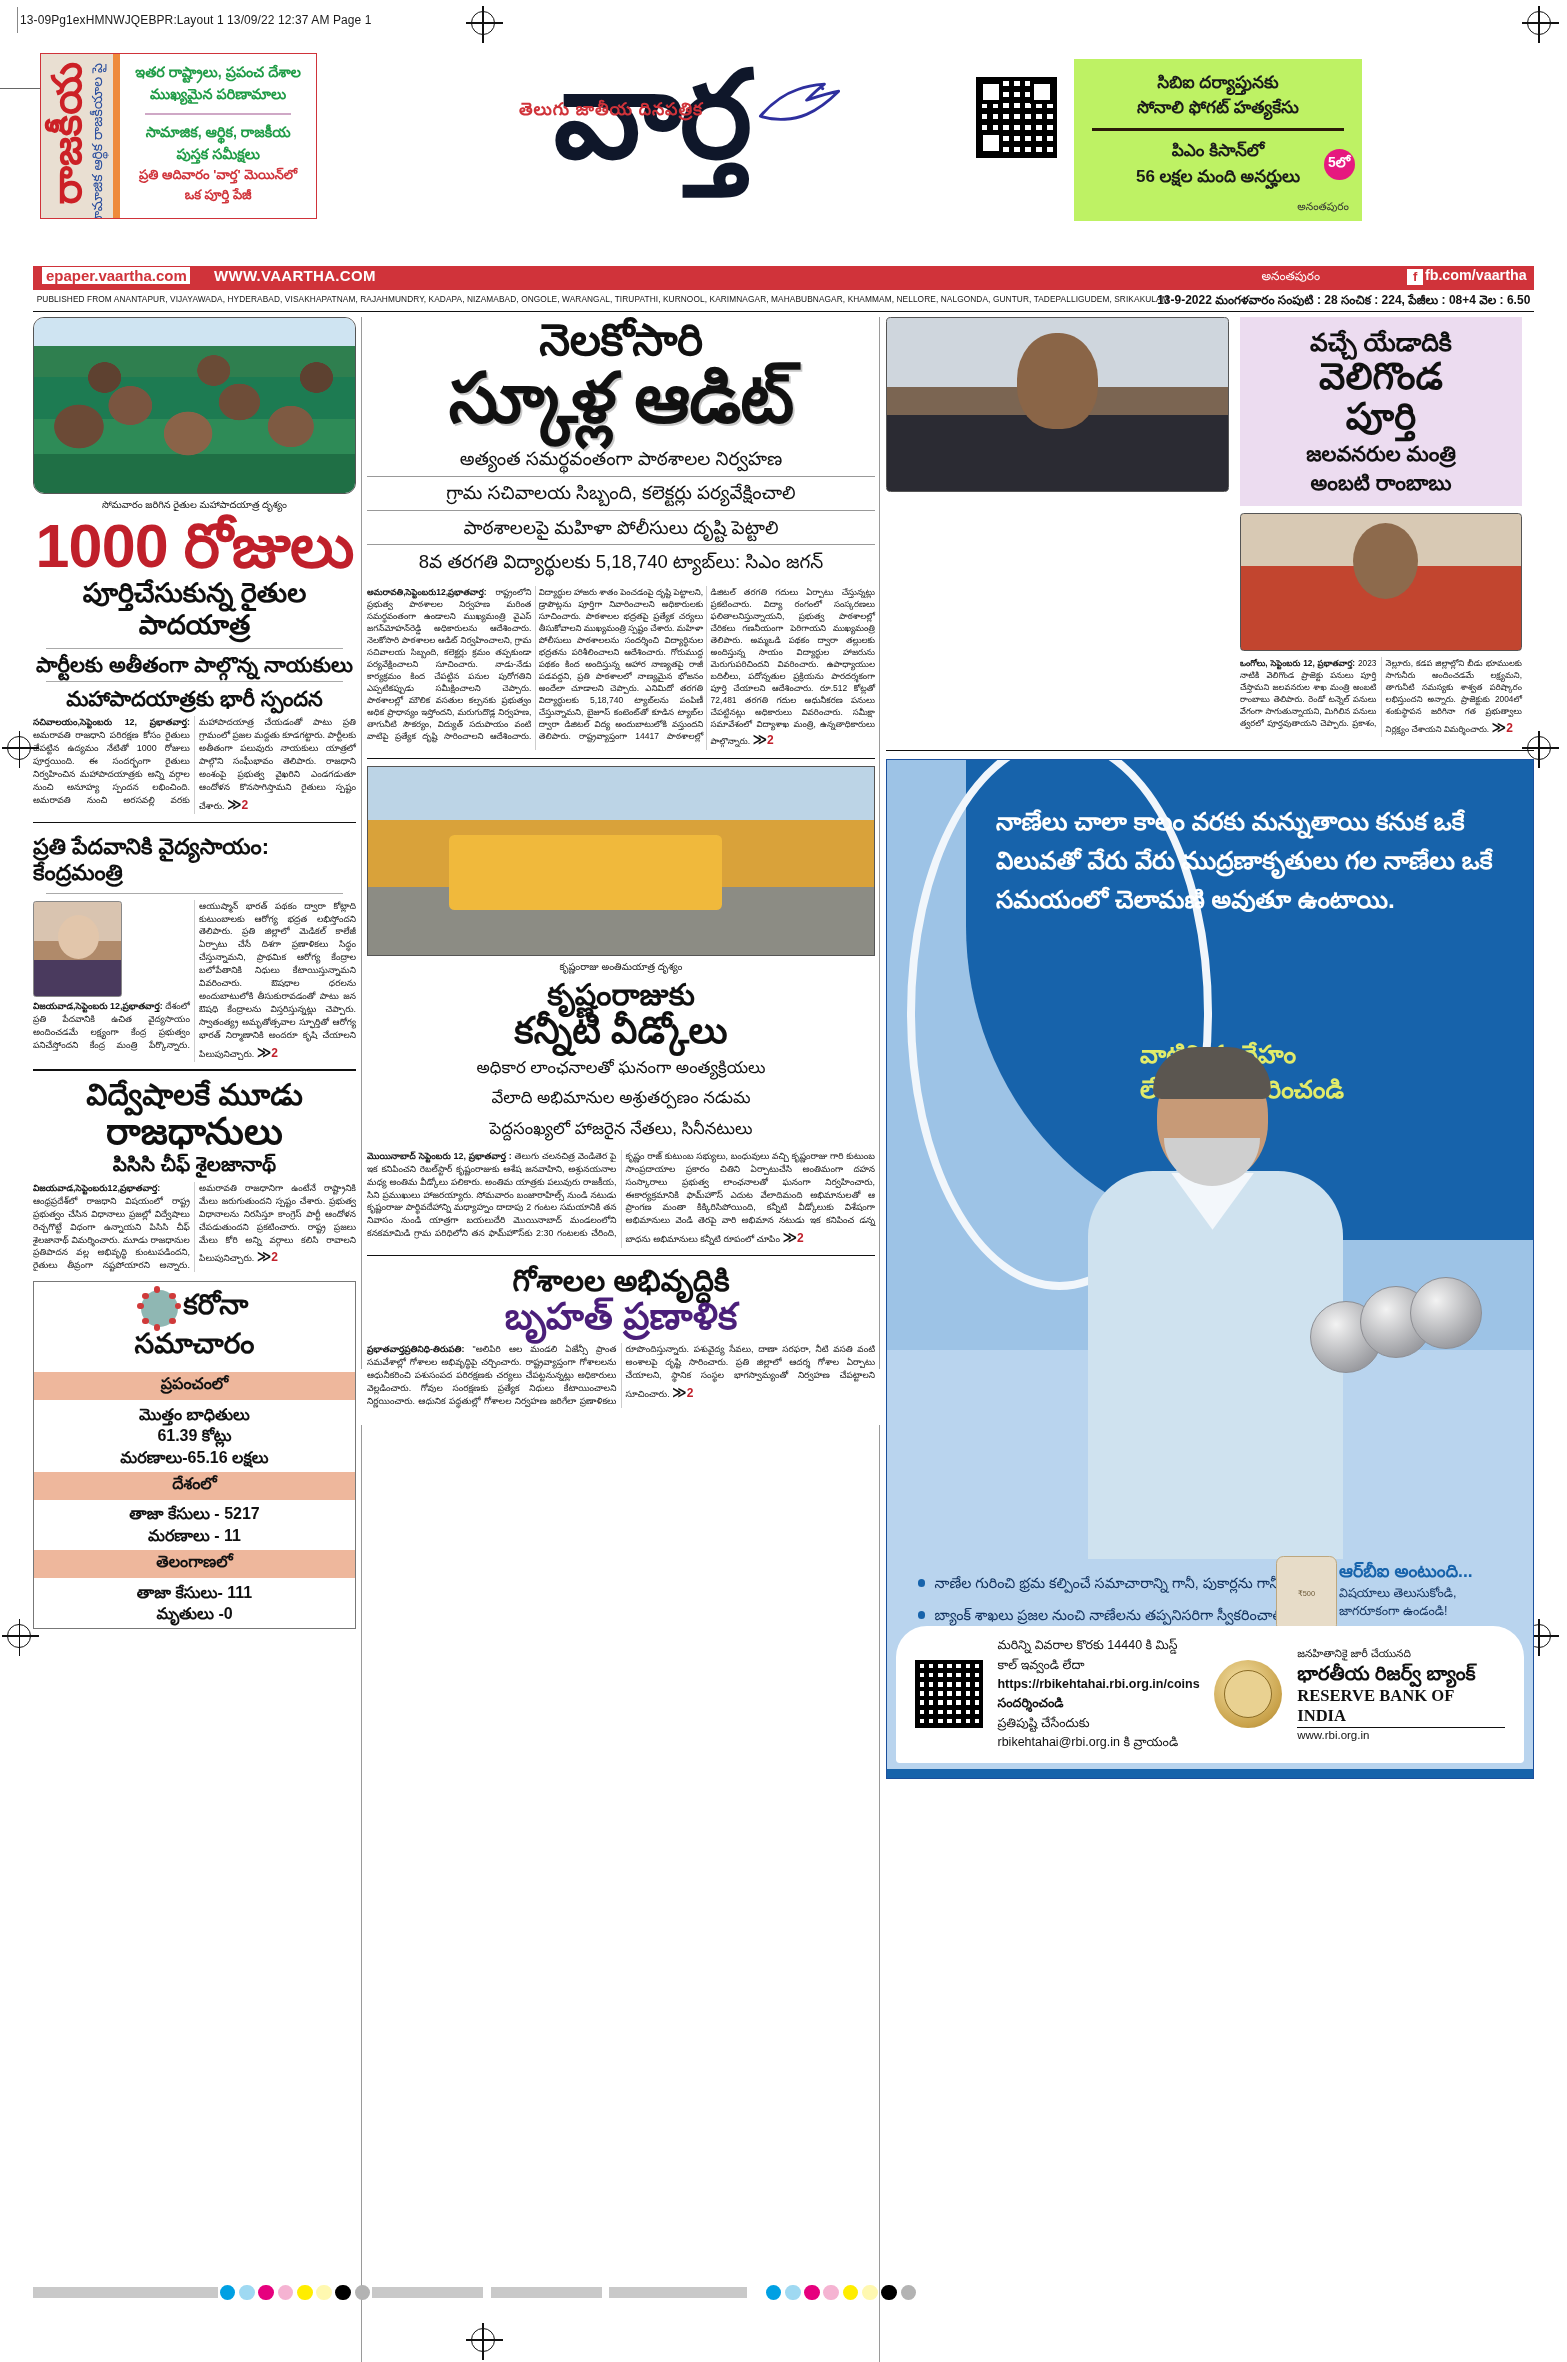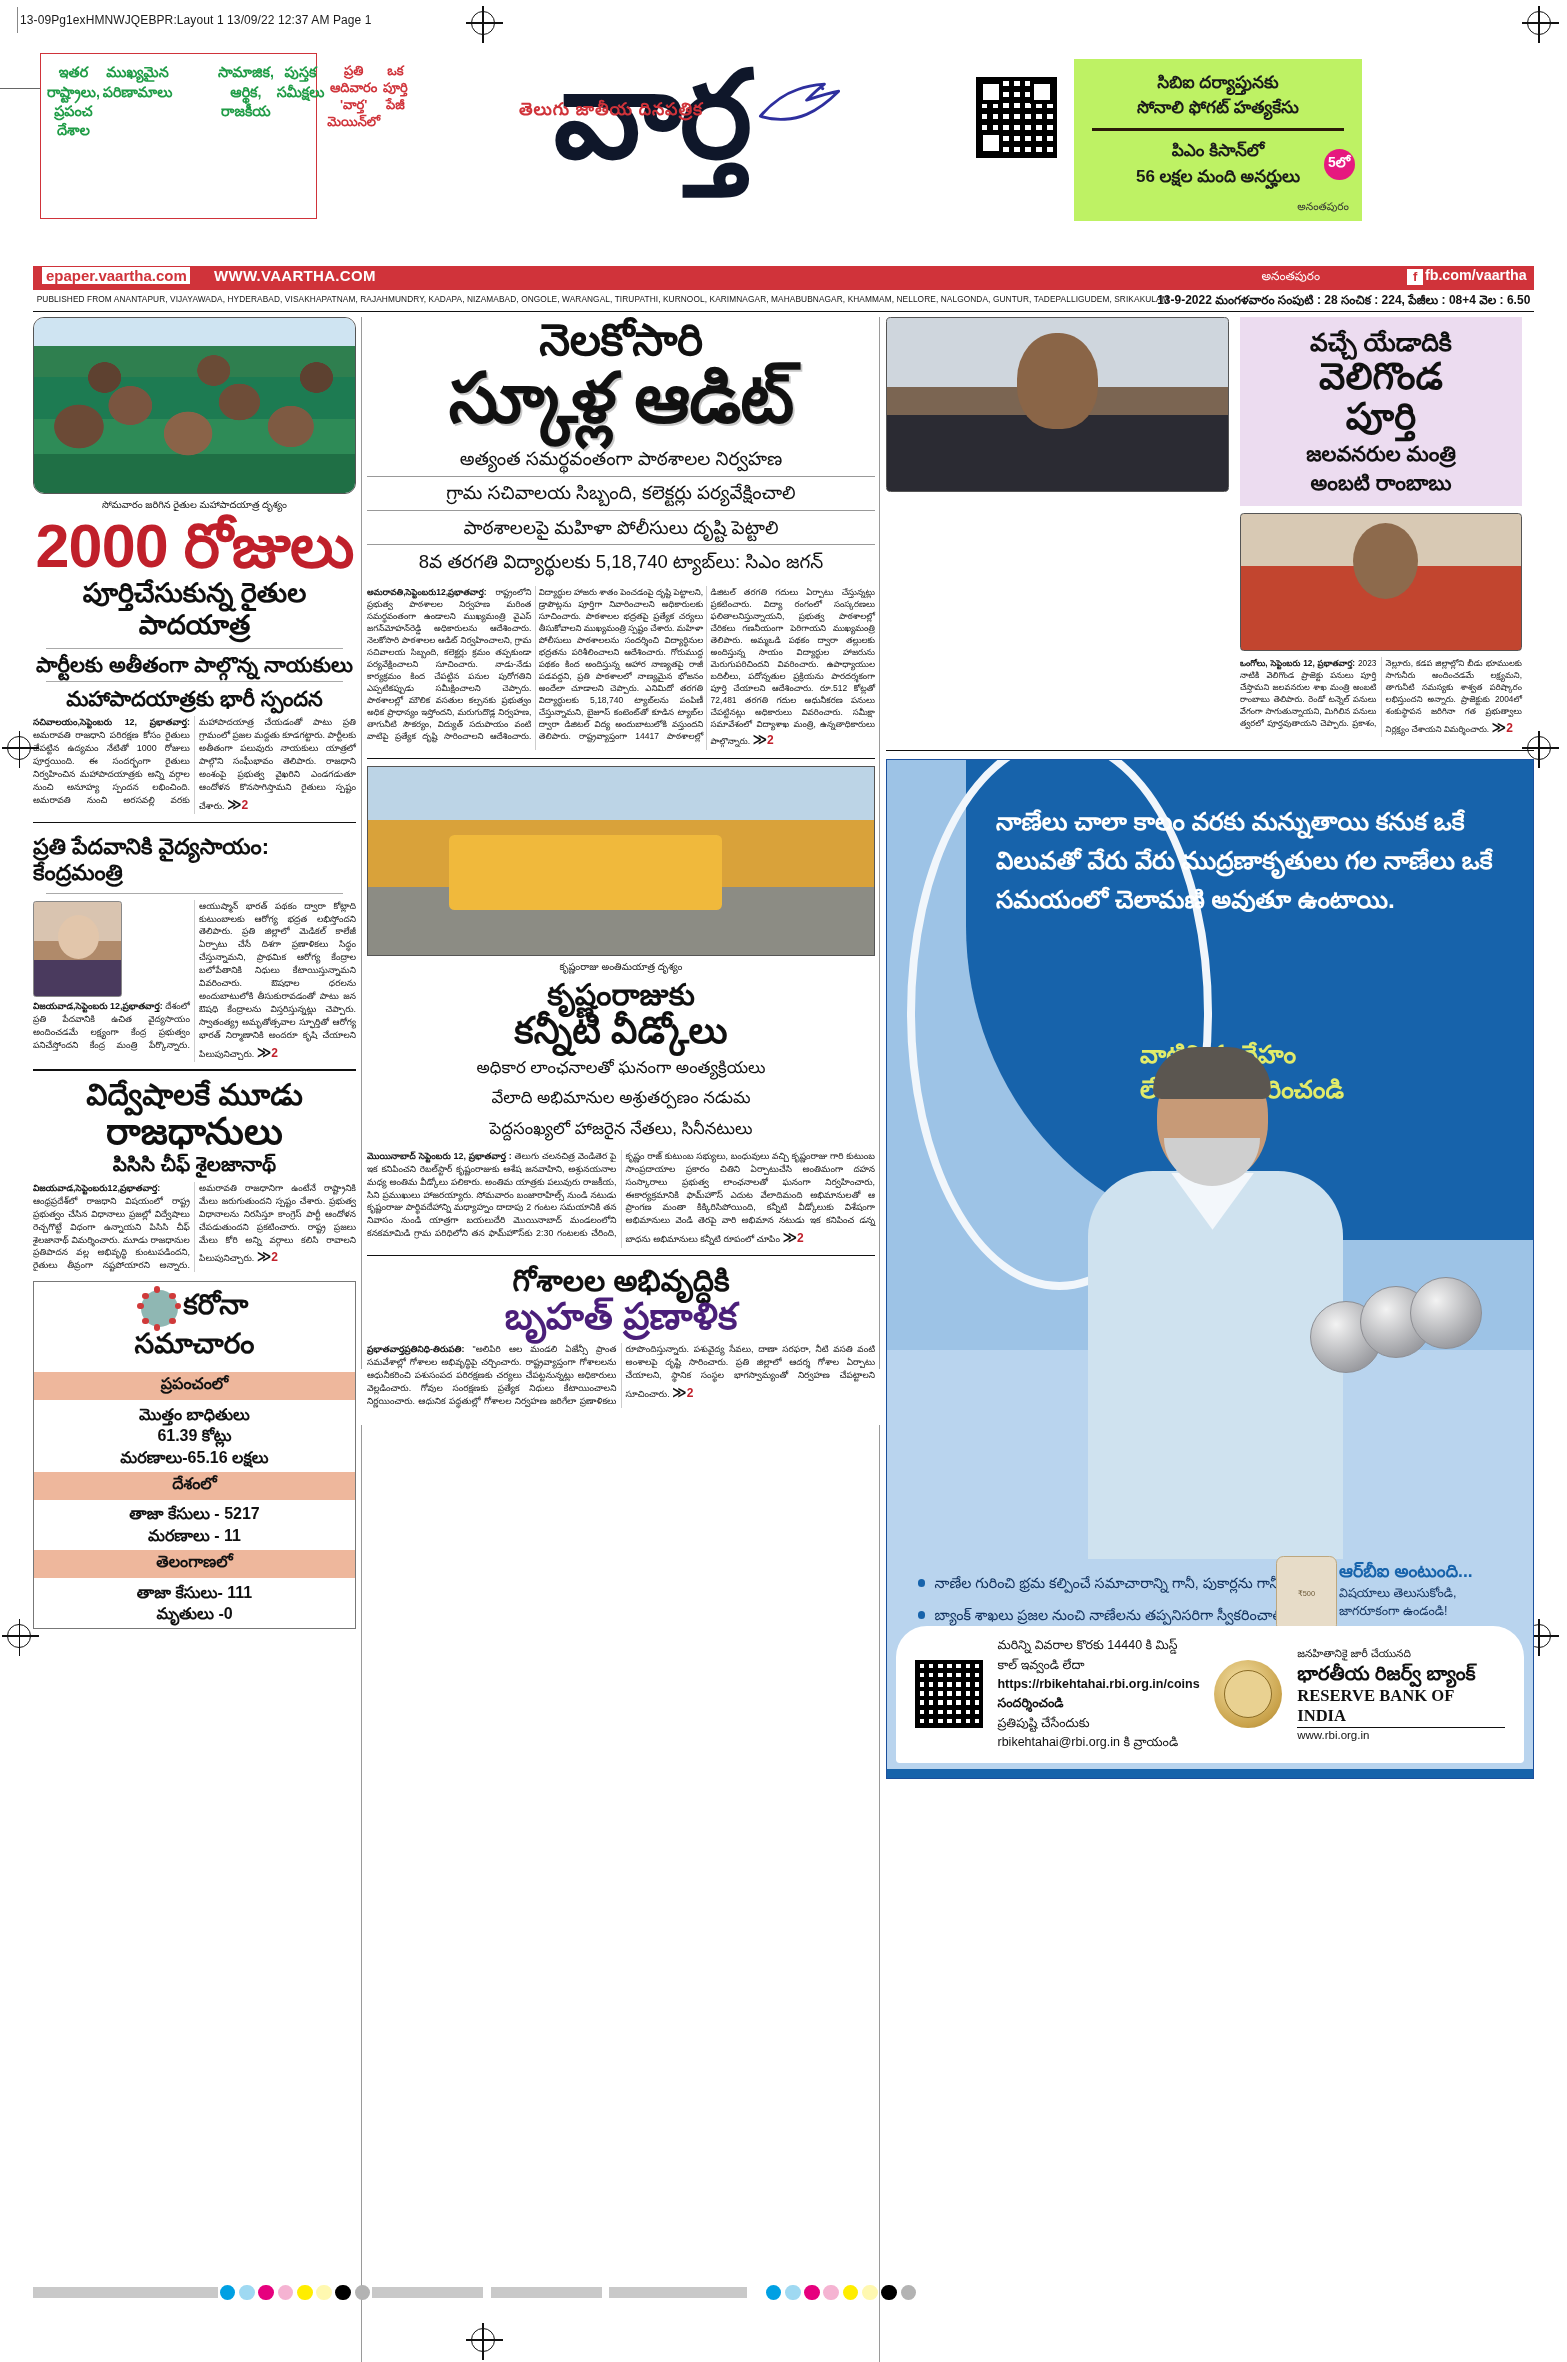--- a/index.html
+++ b/index.html
@@ -30,21 +30,21 @@
   
   .page{position:absolute;left:33px;top:44px;width:1501px;height:2270px}
 
   
   .masthead{position:relative;height:220px}
   .promo-box{position:absolute;left:7.4px;top:9.2px;width:277px;height:166px;border:1.5px solid #d0333a;display:flex;background:#fff}
   .promo-spine{width:72px;background:#e9dfd2;position:relative;overflow:hidden}
   .promo-spine .v1{position:absolute;left:5.5px;top:7.4px;font-size:41px;font-weight:bold;color:#cc2026;writing-mode:vertical-rl;transform:rotate(180deg);line-height:1;white-space:nowrap}
   .promo-spine .v2{position:absolute;left:46px;top:9.2px;font-size:14px;color:#2b4f9e;writing-mode:vertical-rl;transform:rotate(180deg);white-space:nowrap}
   .promo-bar{width:6.5px;background:#ee8a3c}
-  .promo-txt{flex:1;padding:9.2px 5.5px 5.5px;text-align:center;display:flex;flex-direction:row;justify-content:flex-start;gap:2.8px}
+  .promo-txt{flex:1;padding:9.2px 5.5px 5.5px;text-align:center;display:flex;flex-direction:column;justify-content:flex-start;gap:2.8px}
   .promo-txt .g{color:#1f9c46;font-size:14.3px;font-weight:bold;line-height:1.35}
   .promo-txt .r{color:#d0333a;font-size:13px;font-weight:bold;line-height:1.3}
   .promo-div{height:1.8px;background:#cfa8c6;margin:5.5px 20px}
 
   .logo-wrap{position:absolute;left:305px;top:11px;width:628px;text-align:center}
   .logo-tag{color:#d0333a;font-size:17.5px;font-weight:bold;letter-spacing:0.9px;position:relative;top:44px;left:-41px}
   .logo-word{font-size:122px;font-weight:bold;color:#0f172a;line-height:.92;letter-spacing:-1.8px;margin-top:-20px}
   .dove{position:absolute;left:417px;top:22px;width:89px;height:57px}
 
   .qr{position:absolute;left:941px;top:31px;width:85px;height:85px;background:
@@ -257,21 +257,21 @@
     <div class="col-rule" style="left:328px;top:1108px;height:1089px"></div>
     <div class="col-rule" style="left:846px;top:1108px;height:1089px"></div>
 
     <div class="colL">
 
       <div class="photo">
         <div class="ph-crowd"></div>
       </div>
       <div class="ph-cap">సోమవారం జరిగిన రైతుల మహాపాదయాత్ర దృశ్యం</div>
 
-      <div class="big-red">2000 రోజులు</div>
+      <div class="big-red">1000 రోజులు</div>
       <div class="kicker2">పూర్తిచేసుకున్న రైతుల పాదయాత్ర</div>
       <div class="hr-thin"></div>
       <div class="kicker3">పార్టీలకు అతీతంగా పాల్గొన్న నాయకులు</div>
       <div class="hr-thin"></div>
       <div class="kicker3">మహాపాదయాత్రకు భారీ స్పందన</div>
 
       <div class="body-cols-2">
         <span style="font-weight:bold">సచివాలయం,సెప్టెంబరు 12, ప్రభాతవార్త:</span>
         <span>అమరావతి రాజధాని పరిరక్షణ కోసం రైతులు చేపట్టిన ఉద్యమం నేటితో 1000 రోజులు పూర్తయింది. ఈ సందర్భంగా రైతులు నిర్వహించిన మహాపాదయాత్రకు అన్ని వర్గాల నుంచి అనూహ్య స్పందన లభించింది. అమరావతి నుంచి అరసవల్లి వరకు మహాపాదయాత్ర చేయడంతో పాటు ప్రతి గ్రామంలో ప్రజల మద్దతు కూడగట్టారు. పార్టీలకు అతీతంగా పలువురు నాయకులు యాత్రలో పాల్గొని సంఘీభావం తెలిపారు. రాజధాని అంశంపై ప్రభుత్వ వైఖరిని ఎండగడుతూ ఆందోళన కొనసాగిస్తామని రైతులు స్పష్టం చేశారు.</span>
         <span class="cont"><span class="ar">≫</span><span>2</span></span>

